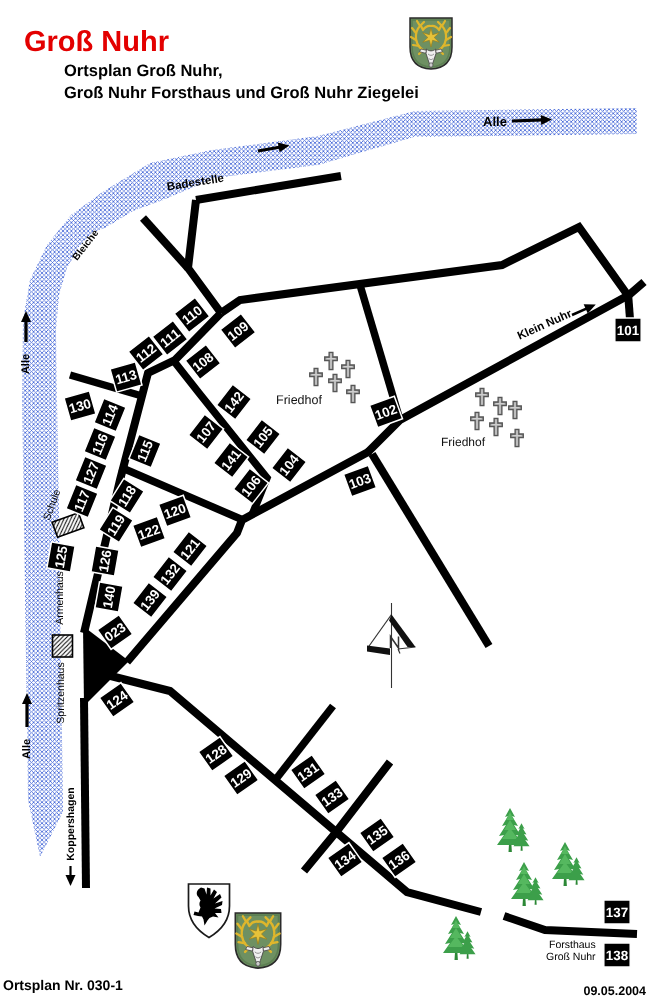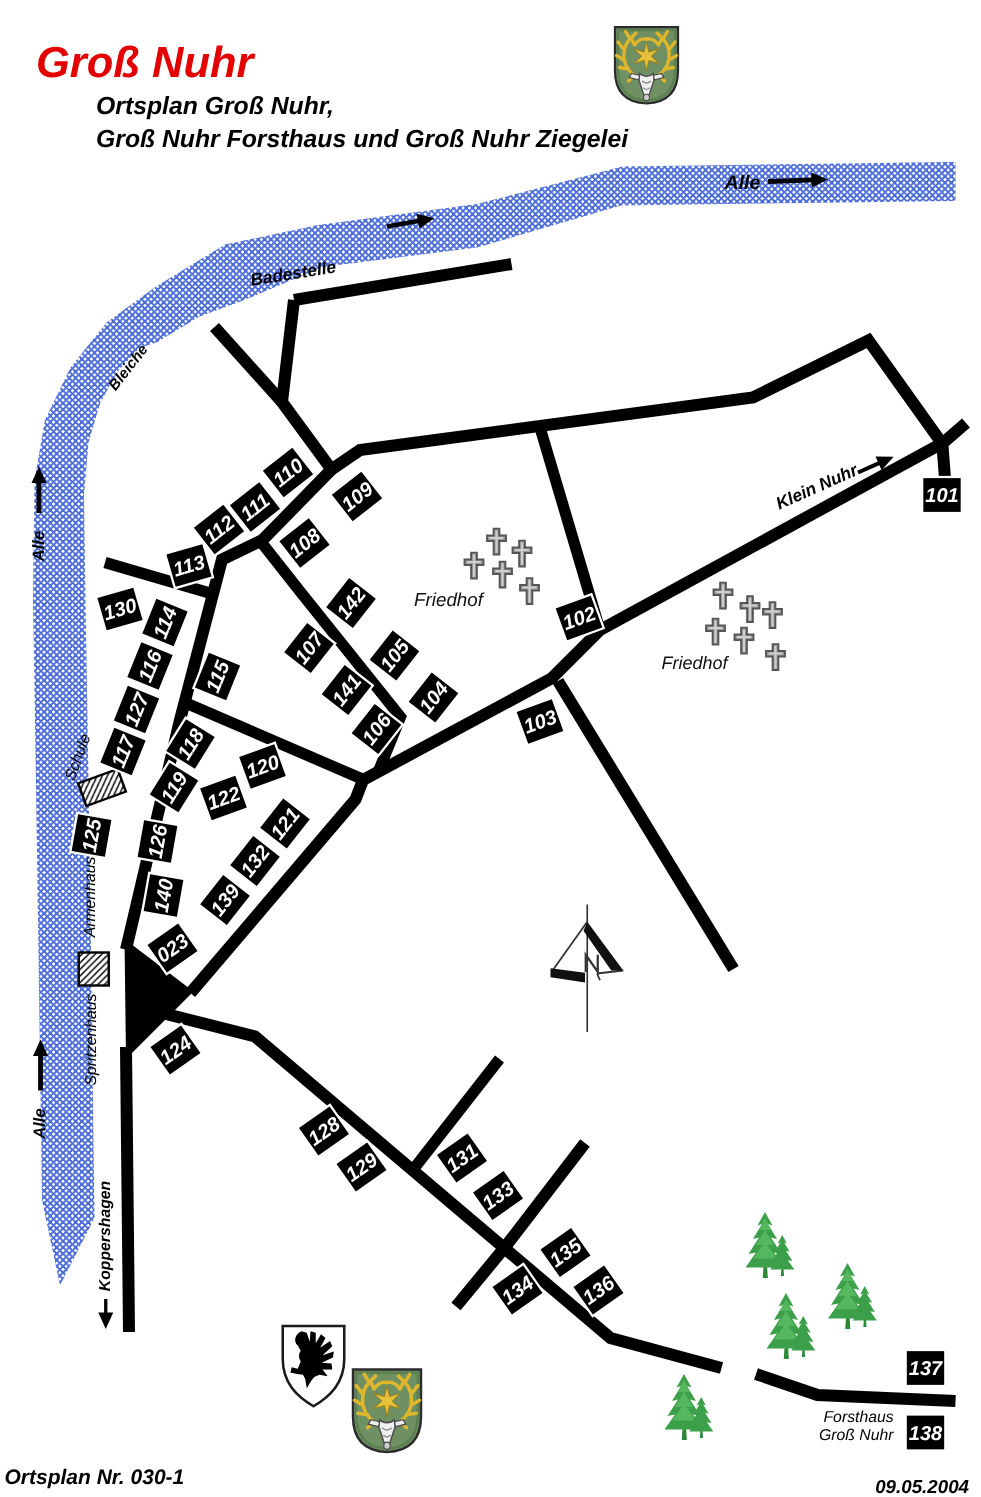--- a/index.html
+++ b/index.html
@@ -1,15 +1,15 @@
 <!DOCTYPE html>
 <html><head><meta charset="utf-8"><title>Ortsplan</title><style>
 html,body{margin:0;padding:0;background:#fff;}
 *{-webkit-font-smoothing:antialiased;text-rendering:geometricPrecision;}
-#map{position:relative;width:654px;height:998px;background:#fff;overflow:hidden;font-family:"Liberation Sans",sans-serif;font-style:italic;}
+#map{position:relative;width:654px;height:998px;background:#fff;overflow:hidden;font-family:"Liberation Sans",sans-serif;}
 </style></head><body>
 <div id="map">
 <svg width="654" height="998" viewBox="0 0 654 998" font-family="Liberation Sans, sans-serif">
 <defs>
 <pattern id="riv" width="4.2" height="4.2" patternUnits="userSpaceOnUse">
           <rect width="4.2" height="4.2" fill="#ffffff"></rect>
           <path d="M0,0 L4.2,4.2 M4.2,0 L0,4.2" stroke="#4d6ed9" stroke-width="1" fill="none" shape-rendering="crispEdges"></path>
         </pattern>
 <pattern id="bh" width="4.4" height="4.4" patternUnits="userSpaceOnUse">
           <rect width="4.4" height="4.4" fill="#ffffff"></rect>

